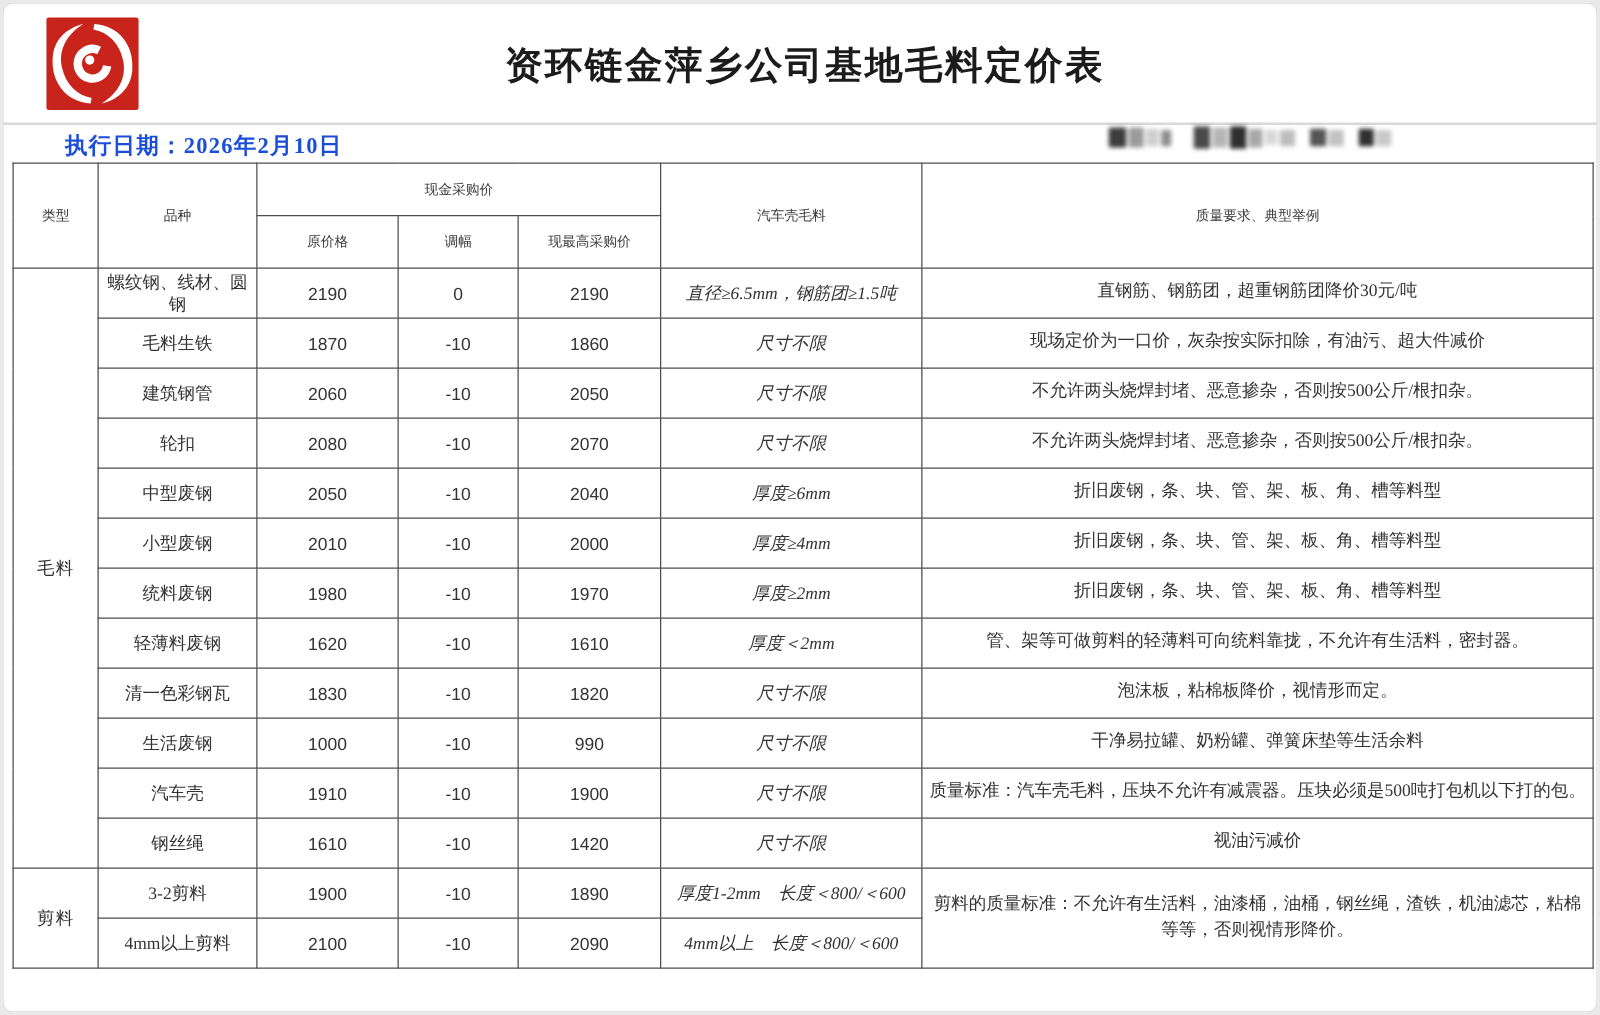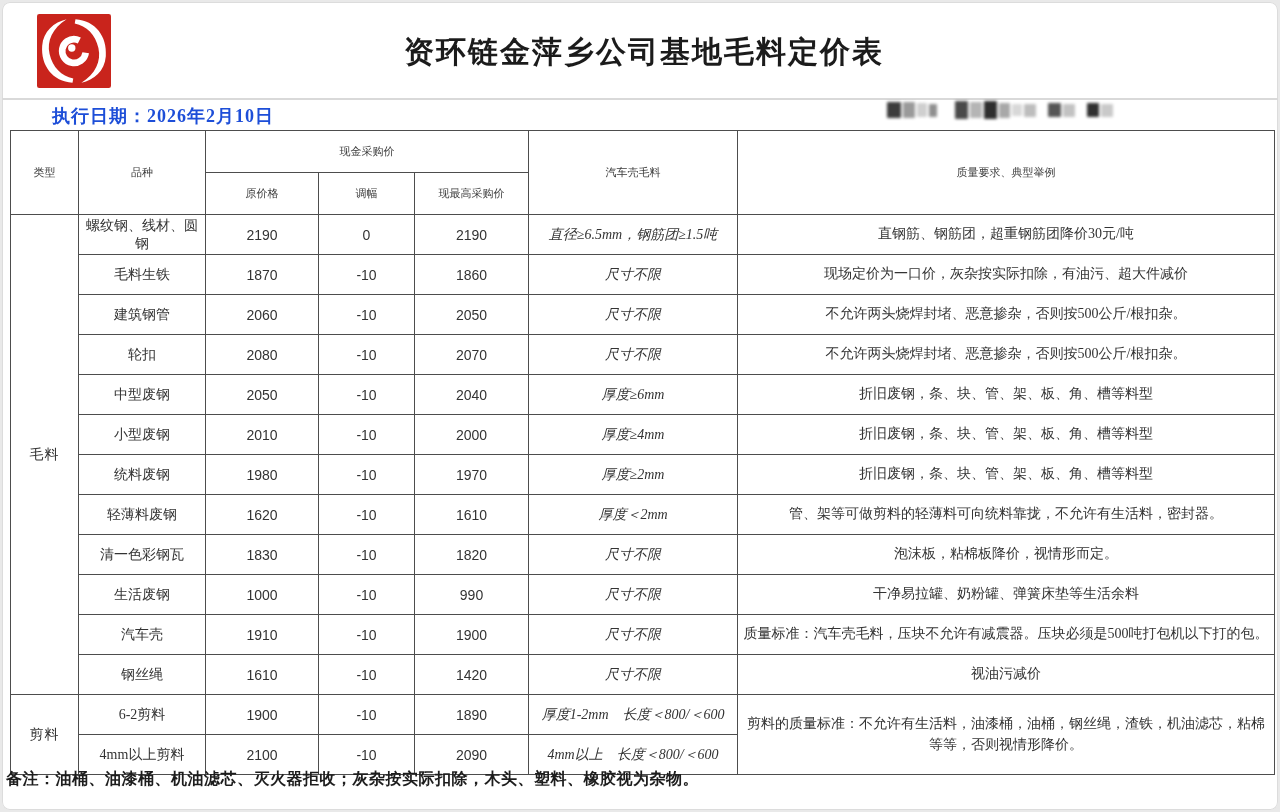--- a/index.html
+++ b/index.html
@@ -234,32 +234,31 @@
         <tr>
           <td class="variety-cell">钢丝绳</td>
           <td class="num-cell">1610</td>
           <td class="num-cell">-10</td>
           <td class="num-cell">1420</td>
           <td class="size-cell">尺寸不限</td>
           <td class="quality-cell">视油污减价</td>
         </tr>
         <tr>
           <td class="type-cell" rowspan="2">剪料</td>
-          <td class="variety-cell">6-2剪料</td>
+          <td class="variety-cell">3-2剪料</td>
           <td class="num-cell">1900</td>
           <td class="num-cell">-10</td>
           <td class="num-cell">1890</td>
           <td class="size-cell">厚度1-2mm　长度＜800/＜600</td>
           <td class="quality-cell" rowspan="2">剪料的质量标准：不允许有生活料，油漆桶，油桶，钢丝绳，渣铁，机油滤芯，粘棉等等，否则视情形降价。</td>
         </tr>
         <tr>
           <td class="variety-cell">4mm以上剪料</td>
           <td class="num-cell">2100</td>
           <td class="num-cell">-10</td>
           <td class="num-cell">2090</td>
           <td class="size-cell">4mm以上　长度＜800/＜600</td>
         </tr>
       </tbody>
   </table>
 
-  <div class="footer-note">备注：油桶、油漆桶、机油滤芯、灭火器拒收；灰杂按实际扣除，木头、塑料、橡胶视为杂物。</div>
 
 </div>
 
 </body></html>

